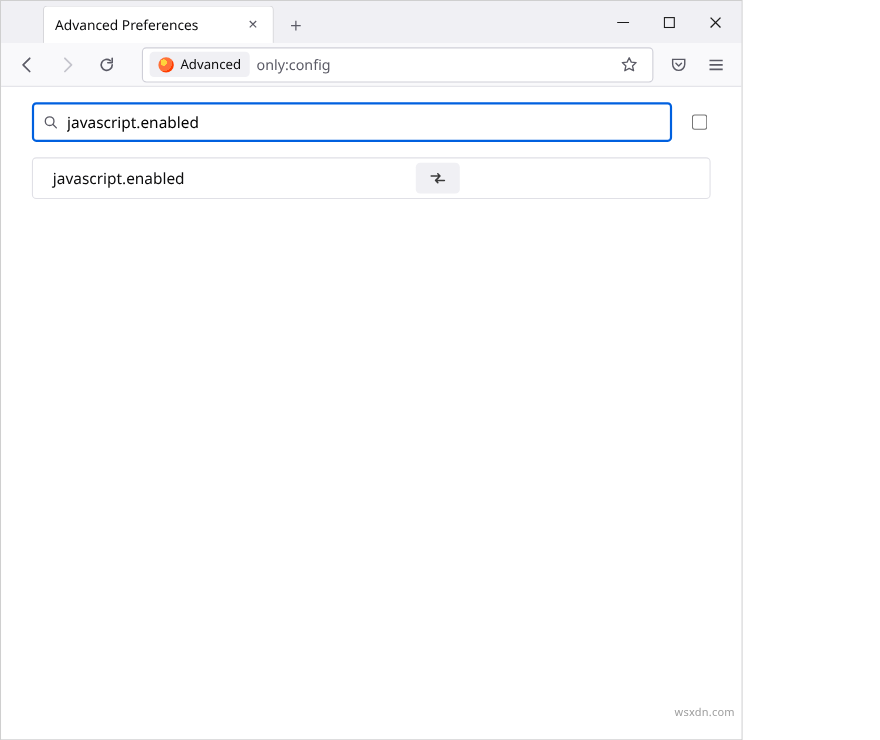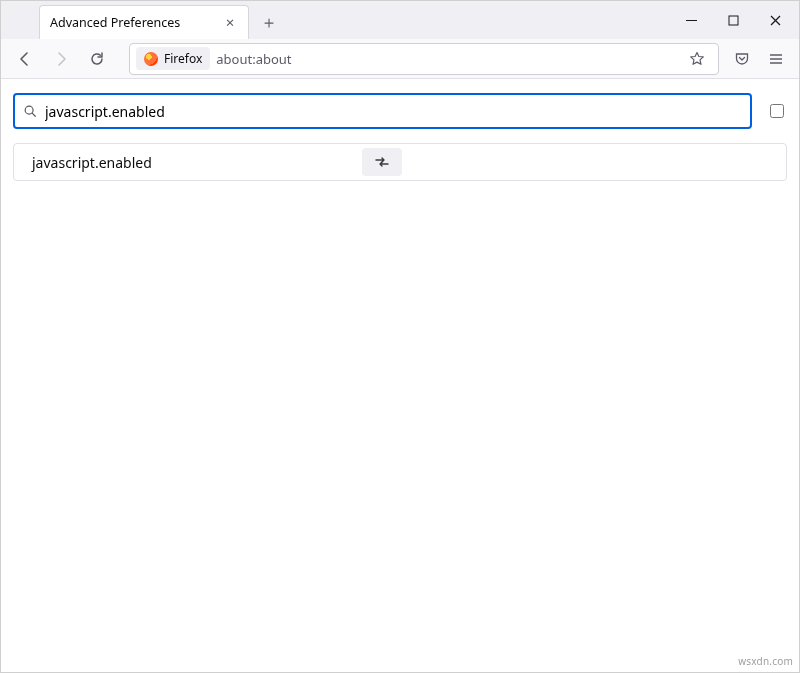--- a/index.html
+++ b/index.html
@@ -6,21 +6,21 @@
   html, body { margin:0; padding:0; }
   body {
     font-family: "Segoe UI", system-ui, Arial, sans-serif;
     font-size: 13px;
     color:#0c0c0d;
     background:#fff;
     width:800px; height:673px;
     overflow:hidden;
   }
   .window {
-    width:800px; height:673px;
+    width:675px; height:673px;
     border:1px solid #cfcfcf;
     display:flex; flex-direction:column;
     background:#f0f0f4;
   }
 
   
   .tabstrip {
     height:38px;
     background:#f0f0f4;
     display:flex; align-items:flex-end;
@@ -94,21 +94,21 @@
   .urlspacer { flex:1; }
   .iconbtn {
     width:30px; height:30px; display:flex; align-items:center; justify-content:center;
     border-radius:4px; cursor:pointer; color:#5b5b66;
   }
   .iconbtn svg { width:16px; height:16px; }
 
   
   .page {
     flex:1; background:#fff; overflow:auto;
-    padding:14px 12px;
+    padding:14px 28px;
   }
   .searchrow {
     display:flex; align-items:center; gap:14px;
   }
   .searchbox {
     flex:1; height:36px;
     border:2px solid #0060df;
     border-radius:4px;
     display:flex; align-items:center;
     padding:0 8px; gap:6px;
@@ -135,21 +135,21 @@
   .togglebtn {
     width:40px; height:28px;
     background:#f0f0f4;
     border-radius:4px;
     display:flex; align-items:center; justify-content:center;
     cursor:pointer; color:#3b3b3b;
   }
   .togglebtn svg { width:16px; height:16px; }
 
   .watermark {
-    position:absolute; right:6px; bottom:4px;
+    position:absolute; right:6px; bottom:18px;
     font-size:10px; color:#9e9e9e; letter-spacing:.2px;
   }
 </style>
 </head>
 <body>
 
 <div class="window">
 
   <div class="tabstrip">
     <div class="tab">
@@ -191,23 +191,23 @@
     </div>
     <div class="navbtn">
       <svg viewBox="0 0 16 16">
           <path d="M13 8a5 5 0 1 1-1.8-3.85M13 2v4h-4" fill="none" stroke="currentColor" stroke-width="1.5" stroke-linecap="round" stroke-linejoin="round"></path>
         </svg>
     </div>
 
     <div class="urlbar">
       <div class="pill">
         <span class="ff-logo"></span>
-        <span>Firefox</span>
-      </div>
-      <span class="urltext">about:about</span>
+        <span>Advanced</span>
+      </div>
+      <span class="urltext">only:config</span>
       <span class="urlspacer"></span>
       <div class="iconbtn">
         <svg viewBox="0 0 16 16">
             <path d="M8 1.5l1.9 4 4.4.4-3.3 3 1 4.4L8 11.1 4 13.3l1-4.4-3.3-3 4.4-.4z" fill="none" stroke="currentColor" stroke-width="1.2" stroke-linejoin="round"></path>
           </svg>
       </div>
     </div>
 
     <div class="iconbtn">
       <svg viewBox="0 0 16 16">

